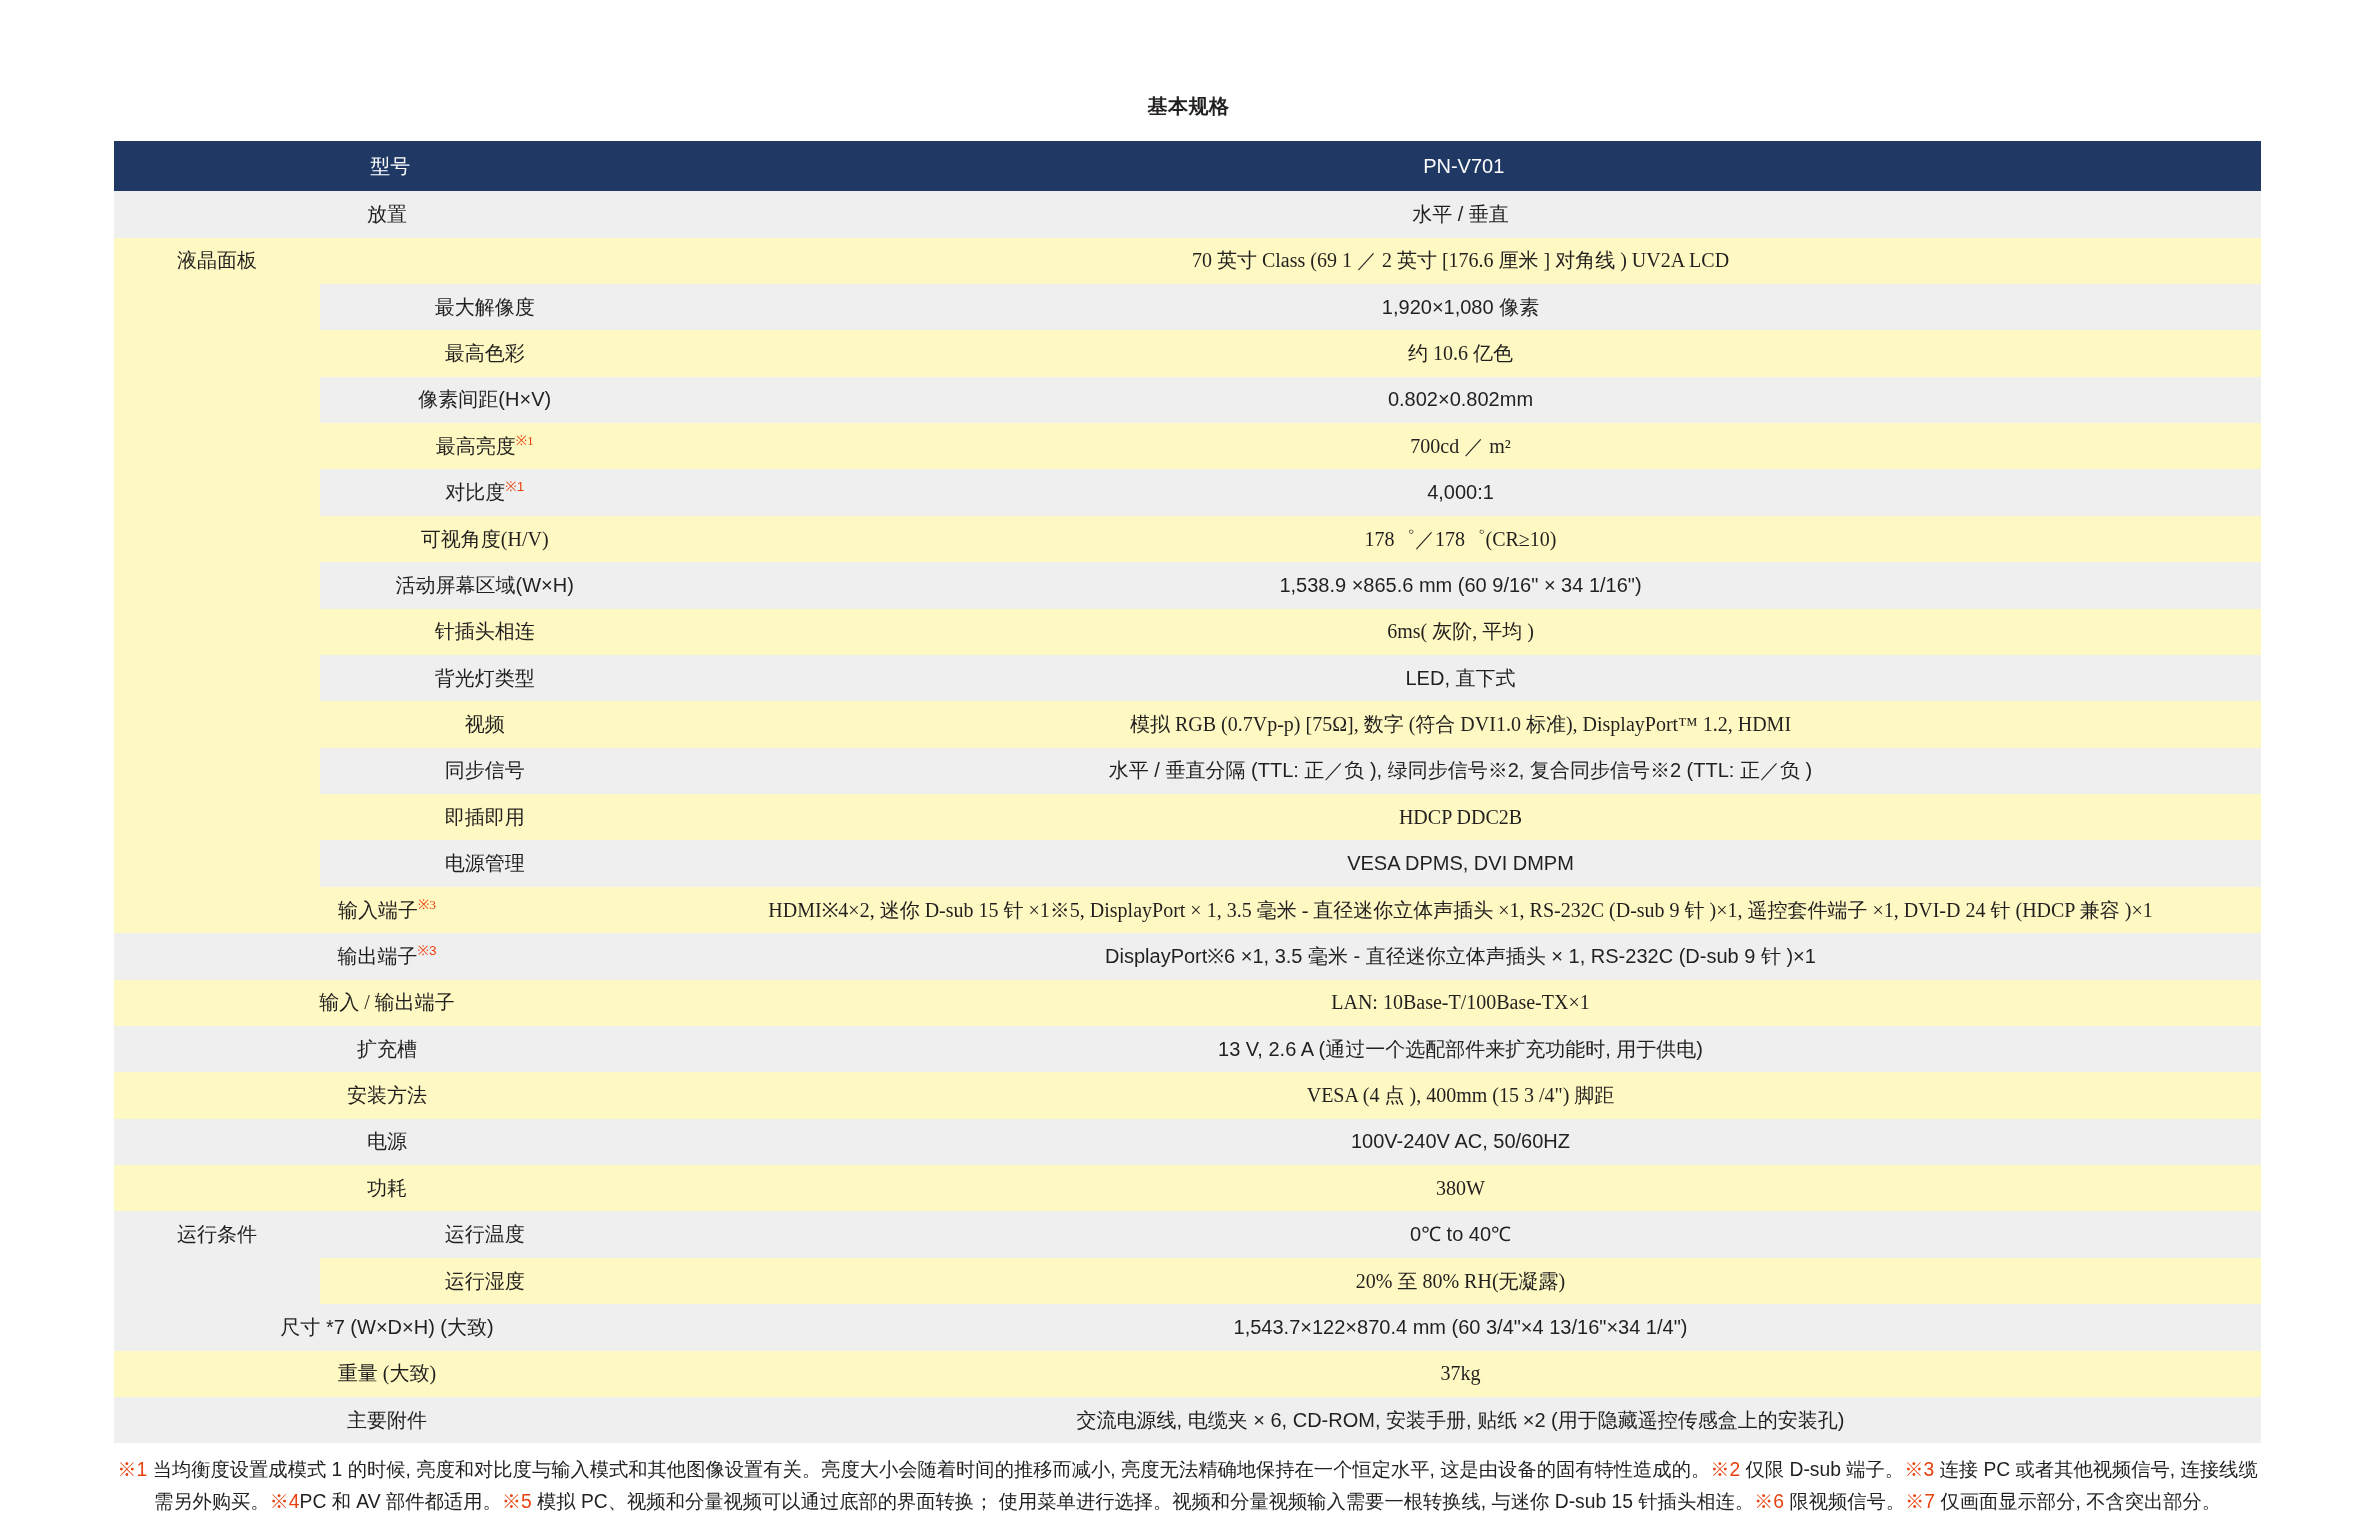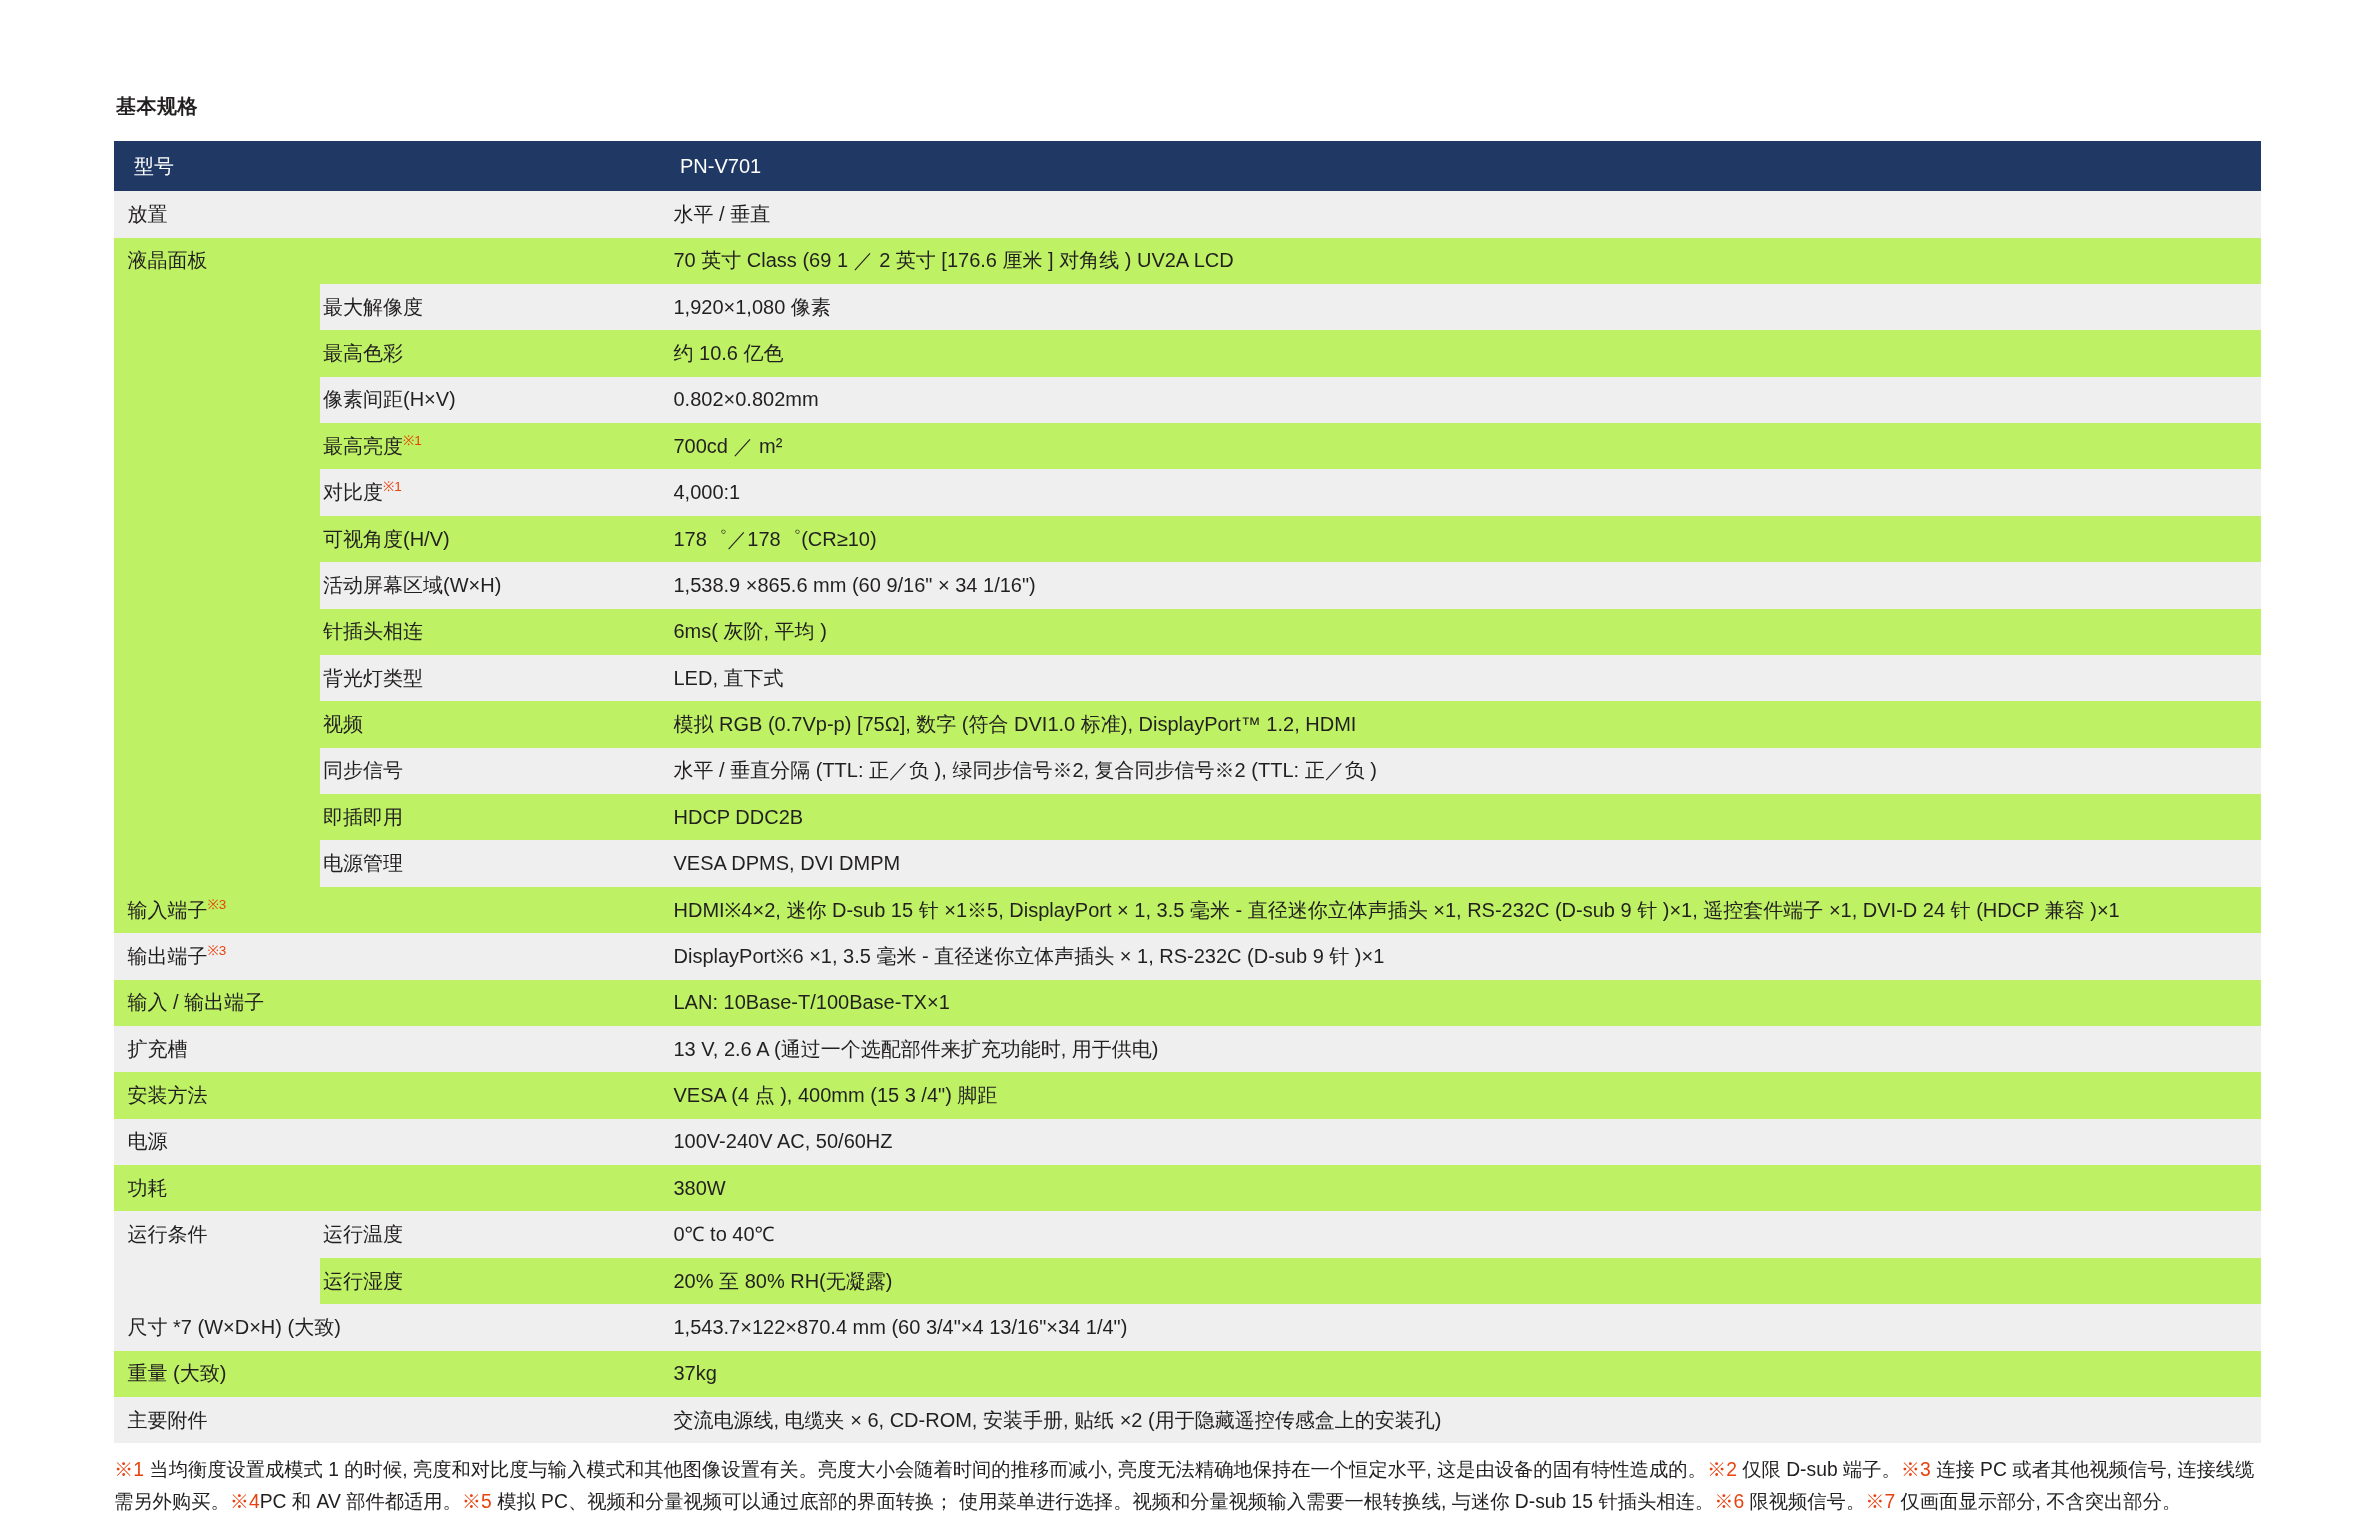--- a/index.html
+++ b/index.html
@@ -13,20 +13,21 @@
     font-family: "Liberation Sans", sans-serif;
     color: #221f1f;
     -webkit-font-smoothing: antialiased;
   }
   .page {
     position: relative;
     width: 2375px;
     height: 1533px;
     box-sizing: border-box;
     padding: 93px 114px 0 114px;
+    text-align: center;
   }
   .section-title {
     font-size: 20px;
     font-weight: bold;
     color: #221f1f;
     margin: 0 0 21px 1.9px;
     letter-spacing: 0.5px;
   }
   table.spec {
     border-collapse: collapse;
@@ -48,21 +49,21 @@
 
   tr.header td {
     background: #1f3864;
     color: #ffffff;
     font-size: 20px;
     padding-top: 10.6px;
     padding-bottom: 10.6px;
     padding-left: 20px;
   }
   tr.alt td { background: #efeff0; margin-left: 29px; }
-  tr.plain td { background: #bef264; }
+  tr.plain td { background: #fef9c3; font-family: Liberation Serif, serif; }
 
   .lbl { color: #221f1f; }
   .lbl.indent { padding-left: 3px; }
   .val { color: #221f1f; }
 
   .sup {
     color: #e8420f;
     font-size: 13.5px;
     vertical-align: super;
     line-height: 0;

